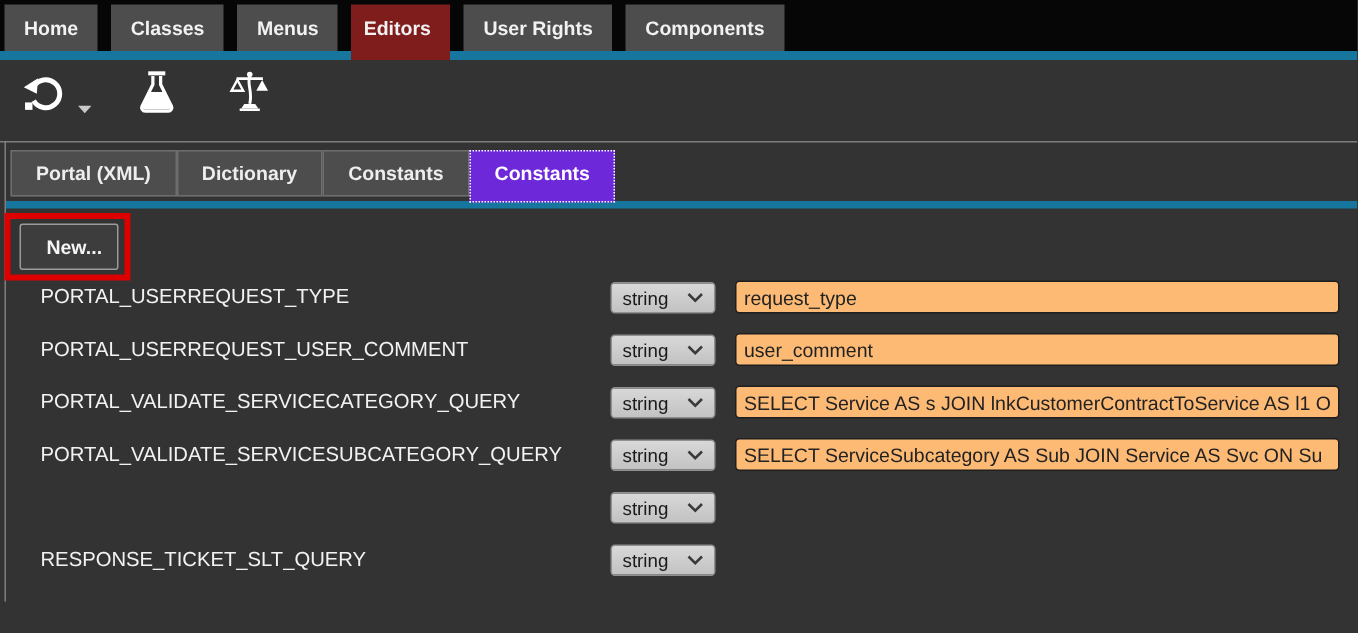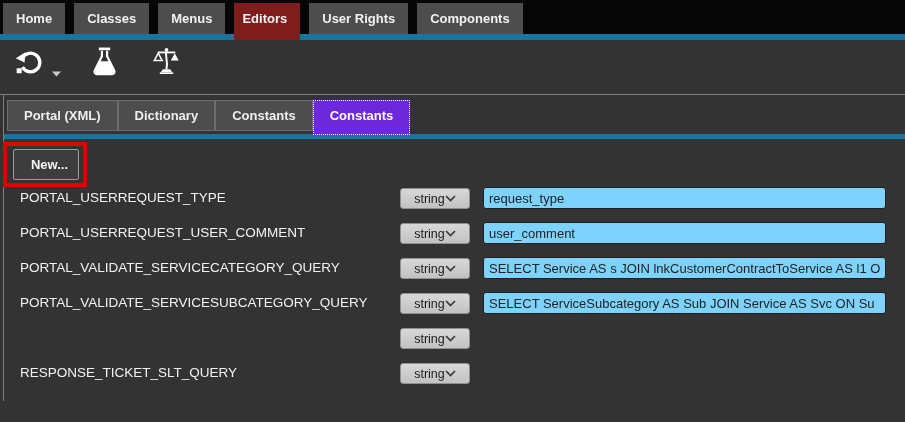--- a/index.html
+++ b/index.html
@@ -112,44 +112,45 @@
     text-align: center; line-height: 29px;
     z-index: 4;
     cursor: pointer;
     padding-left: 7px;
   }
 
   
   #rows {
     position: absolute; left: 0; top: 185px;
     width: 742px;
+    padding-left: 7px;
   }
   .row { position: relative; height: 35px; }
   .row-label {
     position: absolute; left: 20px; top: 0;
     height: 26px; line-height: 26px;
     color: #f2f2f2; font-size: 13.5px;
     white-space: nowrap;
   }
   .type-select {
     position: absolute; left: 400px; top: 3px;
     width: 70px; height: 21px;
     background: linear-gradient(#d8d8d8, #c2c2c2);
     border: 1px solid #909090;
     border-radius: 3px;
-    display: flex; align-items: center; justify-content: center;
+    display: flex; align-items: center; justify-content: space-between;
     padding: 0 7px;
     cursor: pointer;
   }
   .sel-text { font-size: 12.5px; color: #1a1a1a; }
   .chev { width: 11px; height: 7px; flex: none; }
   .value-input {
     position: absolute; left: 483px; top: 2px;
     width: 403px; height: 22px;
-    background: #7dd3fc;
+    background: #fdba74;
     border: 1px solid #1f1f1f;
     border-radius: 3px;
     font-family: "Liberation Sans", sans-serif;
     font-size: 13px; color: #222222;
     padding: 0 5px;
     overflow: hidden;
   }
 </style>
 </head>
 <body>

